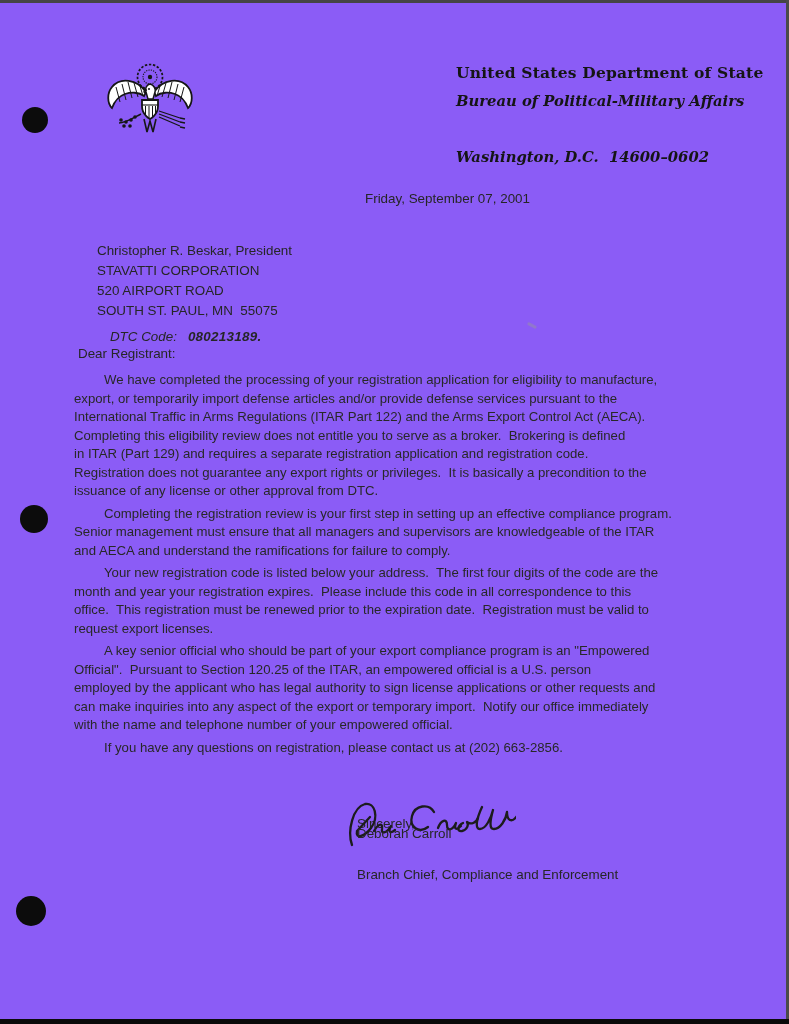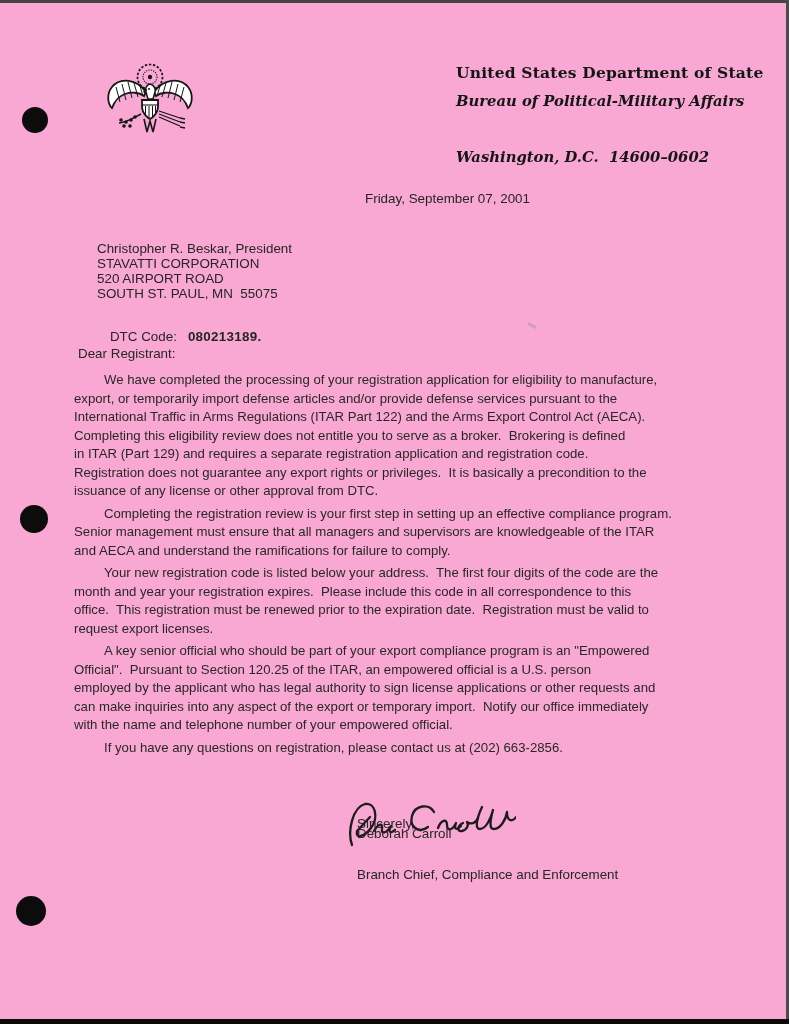--- a/index.html
+++ b/index.html
@@ -1,19 +1,19 @@
 <!DOCTYPE html>
 <html><head>
 <meta charset="utf-8">
 <style>
   * { margin:0; padding:0; box-sizing:border-box; }
   html,body { background:#777; }
   .scan {
     position:relative; width:789px; height:1024px;
-    background:#f9a8d4; overflow:hidden;
+    background:#8b5cf6; overflow:hidden;
     font-family:"Liberation Sans", sans-serif;
     color:#262626;
   }
   
   .edge-top    { position:absolute; left:0; top:0; width:789px; height:3px; background:#454545; }
   .edge-right  { position:absolute; right:0; top:0; width:3px; height:1024px; background:#4a4a4a; }
   .edge-bottom { position:absolute; left:0; bottom:0; width:789px; height:5px; background:#0a0a0a; }
   .punch { position:absolute; border-radius:50%; background:#0c0c0c; }
   .punch.p1 { left:22px; top:107px; width:26px; height:26px; }
   .punch.p2 { left:20px; top:505px; width:28px; height:28px; }
@@ -25,22 +25,22 @@
 
   .hdr { position:absolute; left:456px; white-space:pre-wrap;
          font-family:"DejaVu Serif", serif; color:#151515; }
   .hdr.agency     { top:63px;  font-size:15.5px; font-weight:bold; letter-spacing:.2px; }
   .hdr.bureau     { top:92px;  font-size:14.8px; font-weight:bold; font-style:italic; }
   .hdr.office     { top:111px; font-size:14.8px; font-weight:bold; font-style:italic; }
   .hdr.washington { top:148px; font-size:14.8px; font-weight:bold; font-style:italic; }
 
   .txt { white-space:pre-wrap; font-size:13.4px; }
   .date       { position:absolute; left:365px; top:191px; }
-  .recipient  { position:absolute; left:97px;  top:241px; line-height:15px; }
-  .dtc        { position:absolute; left:95px;  top:314px; }
+  .recipient  { position:absolute; left:97px;  top:241px; line-height:20px; }
+  .dtc        { position:absolute; left:95px;  top:314px;font-style:italic; }
   .dtc .val   { font-weight:bold; margin-left:11px; letter-spacing:.3px; }
   .salutation { position:absolute; left:78px;  top:346px; }
 
   .body { position:absolute; left:74px; top:371px; width:678px; }
   .para { white-space:pre-wrap; font-size:13.2px; line-height:18.5px;
           text-indent:30px; margin-bottom:4px; color:#282828; }
 
   .closing   { position:absolute; left:357px; top:816px; }
   .signature { position:absolute; left:346px; top:795px; width:170px; height:56px; }
   .signer-name  { position:absolute; left:357px; top:826px; }

